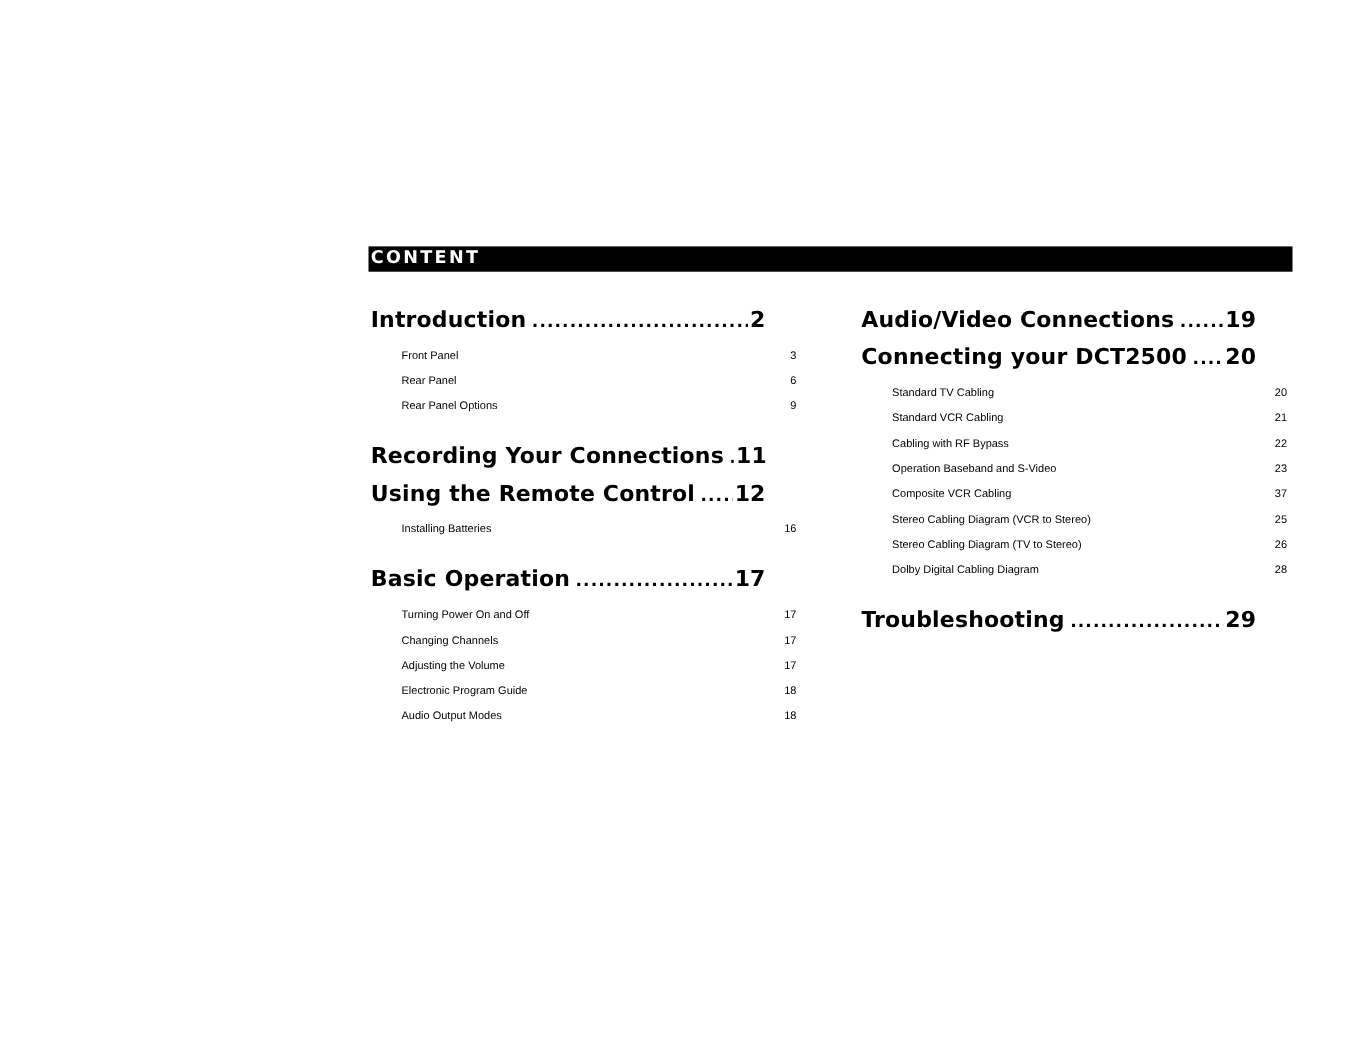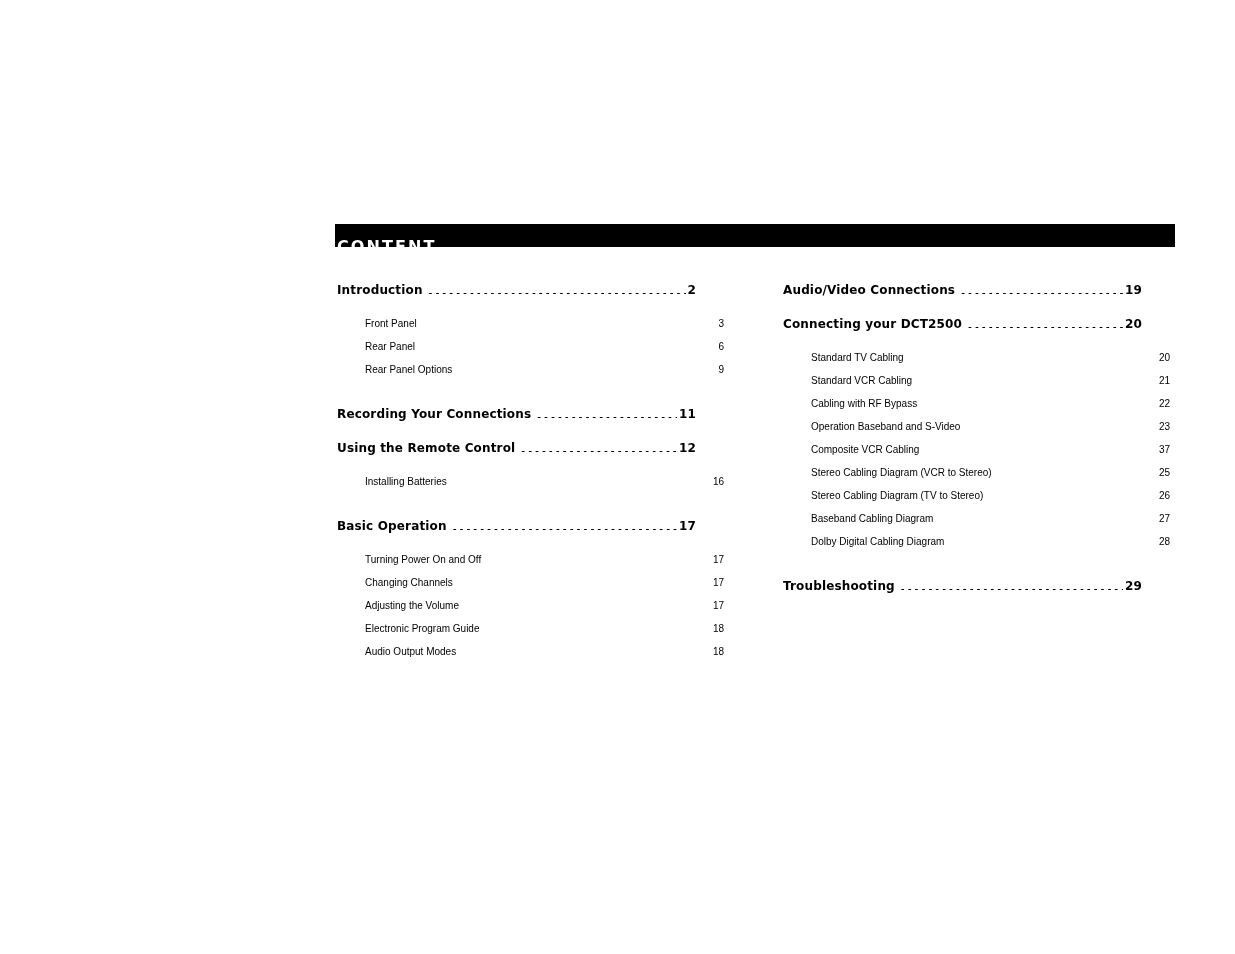--- a/index.html
+++ b/index.html
@@ -29,21 +29,21 @@
     position: absolute;
     left: 335px;
     top: 224px;
     width: 840px;
     height: 23px;
     background: #000000;
   }
   .header-title {
     position: absolute;
     left: 2px;
-    top: 13px;
+    top: 0;
     font-family: "DejaVu Sans", sans-serif;
     font-size: 16px;
     font-weight: bold;
     letter-spacing: 2.1px;
     color: #ffffff;
     line-height: 19px;
     white-space: nowrap;
   }
 
   
@@ -87,21 +87,21 @@
   }
   .entry .page-no {
     flex: 0 0 auto;
     text-align: right;
   }
 
   
   .entry.lvl1 {
     font-family: "DejaVu Sans", sans-serif;
     font-weight: bold;
-    font-size: 12px;
+    font-size: 20px;
     letter-spacing: 0.15px;
     height: 34px;
     line-height: 18px;
   }
   .entry.lvl1 .label { padding-right: 5px; }
   .entry.lvl1 .leader::before {
     font-size: 15.5px;
     letter-spacing: 1.0px;
     position: relative;
     top: -0.5px;
@@ -245,25 +245,20 @@
           <span class="label">Stereo Cabling Diagram (VCR to Stereo)</span>
           <span class="leader"></span>
           <span class="page-no">25</span>
         </div>
         <div class="entry lvl2">
           <span class="label">Stereo Cabling Diagram (TV to Stereo)</span>
           <span class="leader"></span>
           <span class="page-no">26</span>
         </div>
         <div class="entry lvl2">
-          <span class="label">Baseband Cabling Diagram</span>
-          <span class="leader"></span>
-          <span class="page-no">27</span>
-        </div>
-        <div class="entry lvl2">
           <span class="label">Dolby Digital Cabling Diagram</span>
           <span class="leader"></span>
           <span class="page-no">28</span>
         </div>
         <div class="entry lvl1 gap-before">
           <span class="label">Troubleshooting</span>
           <span class="leader"></span>
           <span class="page-no">29</span>
         </div>
       </div>

